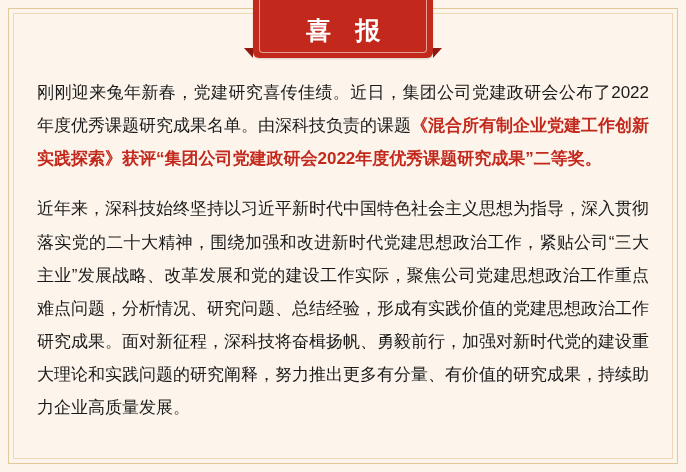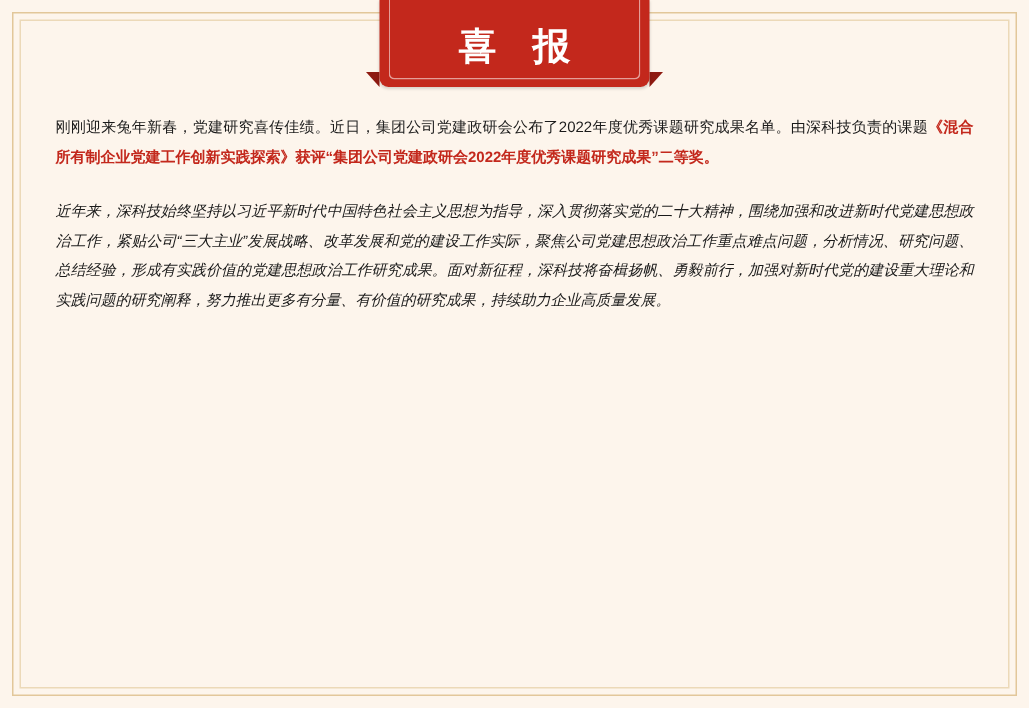--- a/index.html
+++ b/index.html
@@ -100,31 +100,30 @@
   .content {
     position: absolute;
     left: 13px;
     top: 58px;
     width: 660px;
     box-sizing: border-box;
     padding: 18px 24px 0 24px;
   }
   p.para {
     margin: 0 0 17px 0;
-    font-size: 10px;
+    font-size: 17px;
     line-height: 1.95;
     color: #1a1a1a;
     text-align: justify;
     text-justify: inter-ideograph;
     font-family: "Liberation Sans", sans-serif;
     text-indent: 0;
   }
   p.para:last-child {
     margin-bottom: 0;
-    font-style: italic;
   }
   .hl {
     color: #c3281c;
     font-weight: bold;
   }
 </style>
 </head>
 <body>
 
 <div class="page">

